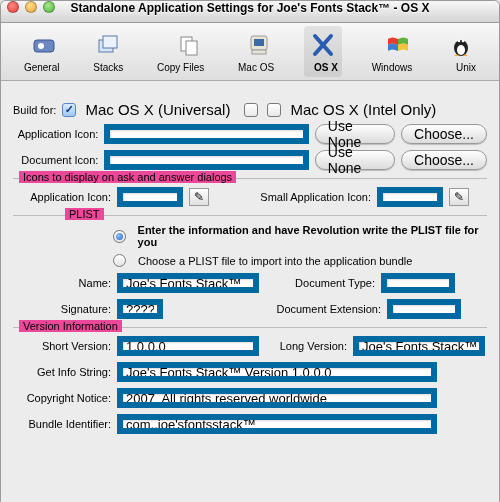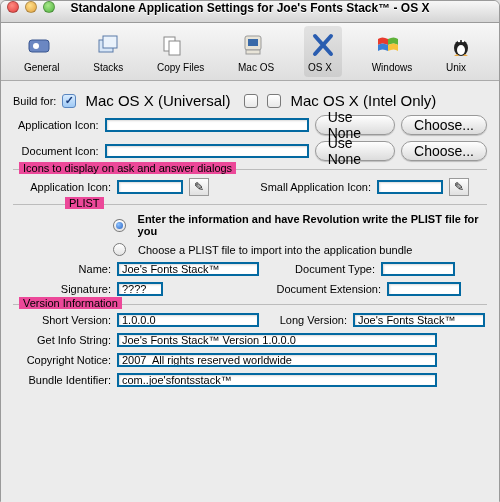--- a/index.html
+++ b/index.html
@@ -6,30 +6,30 @@
 body { width: 500px; height: 502px; background: #ececec; font-size: 11px; color: #000; overflow: hidden; }
 .window { width: 500px; height: 502px; background: linear-gradient(#fcfcfc,#e7e7e7); border: 1px solid #9a9a9a; border-radius: 6px 6px 0 0; box-shadow: 0 2px 8px rgba(0,0,0,.3); }
 .titlebar { height: 22px; background: linear-gradient(#f7f7f7,#d5d5d5); border-bottom: 1px solid #9a9a9a; border-radius: 6px 6px 0 0; display: flex; padding: 0 6px; position: relative; }
 .traffic { display: flex; gap: 6px; }
 .dot { width: 12px; height: 12px; border-radius: 50%; border: 1px solid rgba(0,0,0,.25); }
 .dot.red { background: radial-gradient(circle at 40% 35%, #ff8a80, #e33e3e); }
 .dot.yel { background: radial-gradient(circle at 40% 35%, #ffe08a, #e3a13e); }
 .dot.grn { background: radial-gradient(circle at 40% 35%, #a8e88a, #4fb33e); }
 .title { position: absolute; left: 0; right: 0; text-align: center; font-size: 12px; font-weight: bold; text-shadow: 0 1px 0 #fff; }
 .toolbar { height: 58px; background: linear-gradient(#f7f7f7,#dedede); border-bottom: 1px solid #aaa; display: flex; justify-content: space-around; align-items: center; padding: 0 6px; }
-.tbtn { display: flex; flex-direction: column; align-items: flex-start; gap: 2px; padding: 4px 4px; border-radius: 4px; cursor: default; }
-.tbtn.sel { background: rgba(0,0,0,.08); }
+.tbtn { display: flex; flex-direction: column; align-items: flex-end; gap: 2px; padding: 4px 4px; border-radius: 4px; cursor: default; }
+.tbtn.sel { background: rgba(0,0,0,.08); font-weight: bold; }
 .tico { width: 30px; height: 30px; display: flex; align-items: center; justify-content: center; }
 .tlabel { font-size: 10px; }
-.body { padding: 11px 12px; background: #ececec; height: calc(502px - 22px - 58px); overflow: hidden; }
+.body { padding: 20px 12px; background: #ececec; height: calc(502px - 22px - 58px); overflow: hidden; }
 .row { display: flex; align-items: center; margin-bottom: 6px; gap: 6px; }
 .lbl { text-align: right; font-size: 11px; }
 .lbl.w1 { width: 98px; }
 .lbl.w2 { width: 110px; }
-input.txt { height: 14px; border: 2px solid #0369a1; background: #fff; font-size: 11px; padding: 0 3px; box-shadow: inset 1px 1px 2px rgba(0,0,0,.15); }
+input.txt { height: 20px; border: 6px solid #0369a1; background: #fff; font-size: 13px; padding: 0 3px; box-shadow: inset 1px 1px 2px rgba(0,0,0,.15); }
 .txt.wA { width: 232px; }
 .txt.wB { width: 66px; }
 .txt.wC { width: 142px; }
 .txt.wD { width: 74px; }
 .txt.wE { width: 320px; }
 .chk { width: 14px; height: 14px; border: 1px solid #7a7a7a; border-radius: 3px; background: linear-gradient(#fff,#e8e8e8); display: inline-flex; align-items: center; justify-content: center; margin-right: 3px; vertical-align: -3px; }
 .chk.on { background: linear-gradient(#d8ecff,#9fc9f5); border-color:#5a86bf; }
 .chk.on::after { content: "✓"; font-size: 11px; color: #1a3c7a; font-weight: bold; }
 .radio { width: 13px; height: 13px; border: 1px solid #7a7a7a; border-radius: 50%; background: linear-gradient(#fff,#e3e3e3); display: inline-flex; align-items: center; justify-content: center; margin-right: 6px; }
 .radio.on::after { content: ""; width: 7px; height: 7px; border-radius: 50%; background: radial-gradient(circle at 35% 35%, #8fc3ff, #2a64c2); }

